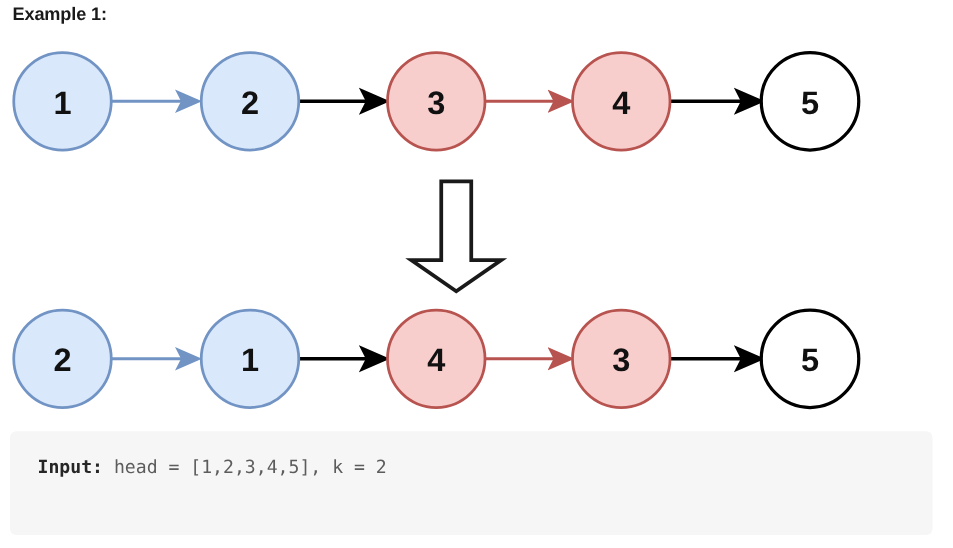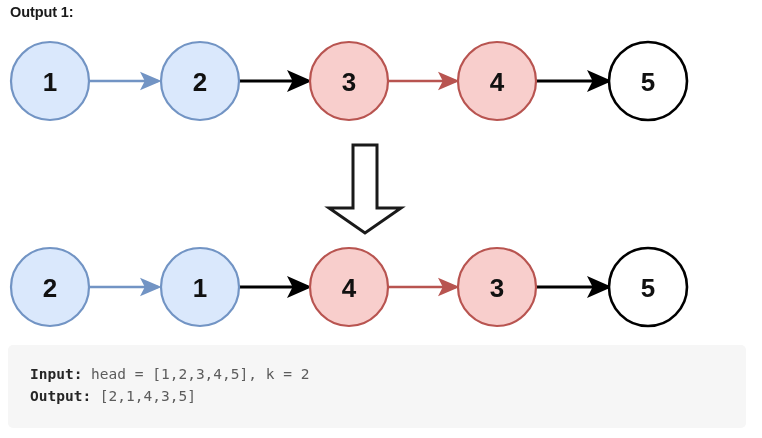--- a/index.html
+++ b/index.html
@@ -61,21 +61,21 @@
     font-weight: bold;
     font-size: 26px;
     fill: #111111;
     text-anchor: middle;
     dominant-baseline: central;
   }
 </style>
 </head>
 <body>
 
-<div id="example-heading">Output 1:</div>
+<div id="example-heading">Example 1:</div>
 
 <div id="diagram">
   <svg width="762" height="310" viewBox="0 0 762 310">
     <defs>
       <marker id="ah-black" markerWidth="9" markerHeight="9" refX="7.5" refY="4.5" orient="auto" markerUnits="strokeWidth">
         <path d="M0,0.6 L9,4.5 L0,8.4 L2,4.5 Z" fill="#000000"></path>
       </marker>
       <marker id="ah-blue" markerWidth="9" markerHeight="9" refX="7.5" refY="4.5" orient="auto" markerUnits="strokeWidth">
         <path d="M0,0.6 L9,4.5 L0,8.4 L2,4.5 Z" fill="#7294c4"></path>
       </marker>
@@ -140,14 +140,13 @@
       <g>
         <circle cx="648" cy="261" r="39" fill="#ffffff" stroke="#000000" stroke-width="2.6"></circle>
         <text x="648" y="262">5</text>
       </g>
     </g>
   </svg>
 </div>
 
 <div id="code-block">
   <div class="code-line"><span class="code-key">Input:</span><span class="code-val"> head = [1,2,3,4,5], k = 2</span></div>
-  <div class="code-line"><span class="code-key">Output:</span><span class="code-val"> [2,1,4,3,5]</span></div>
 </div>
 
 </body></html>

